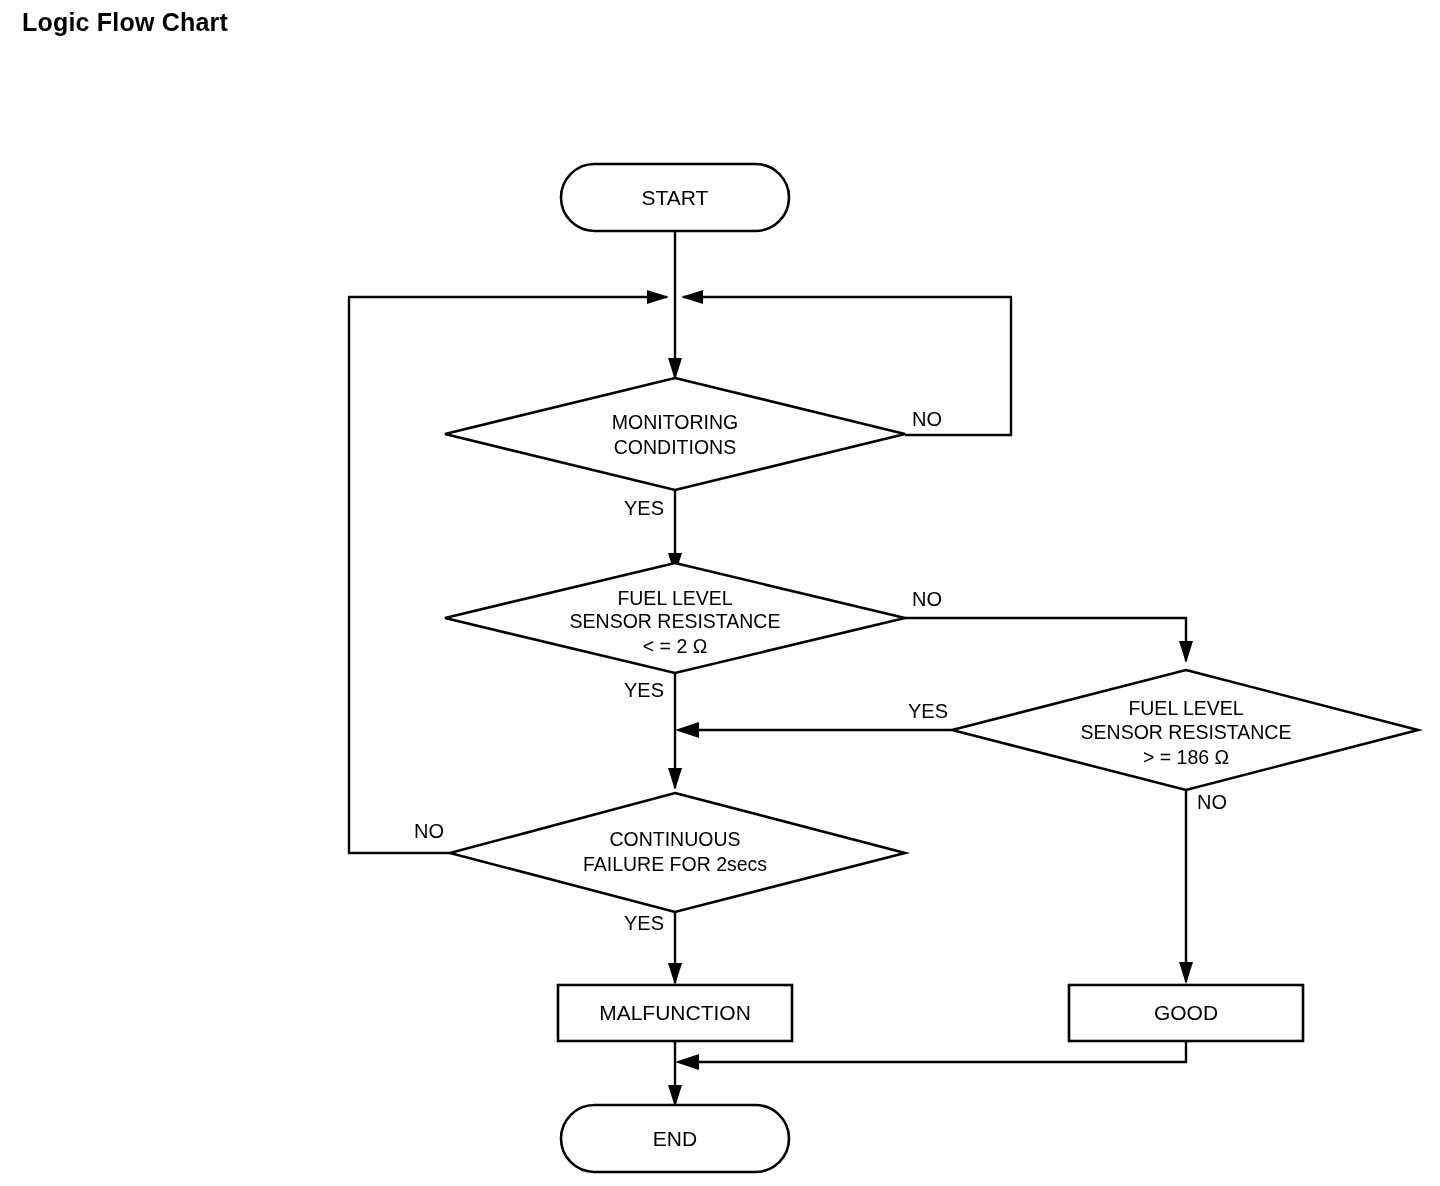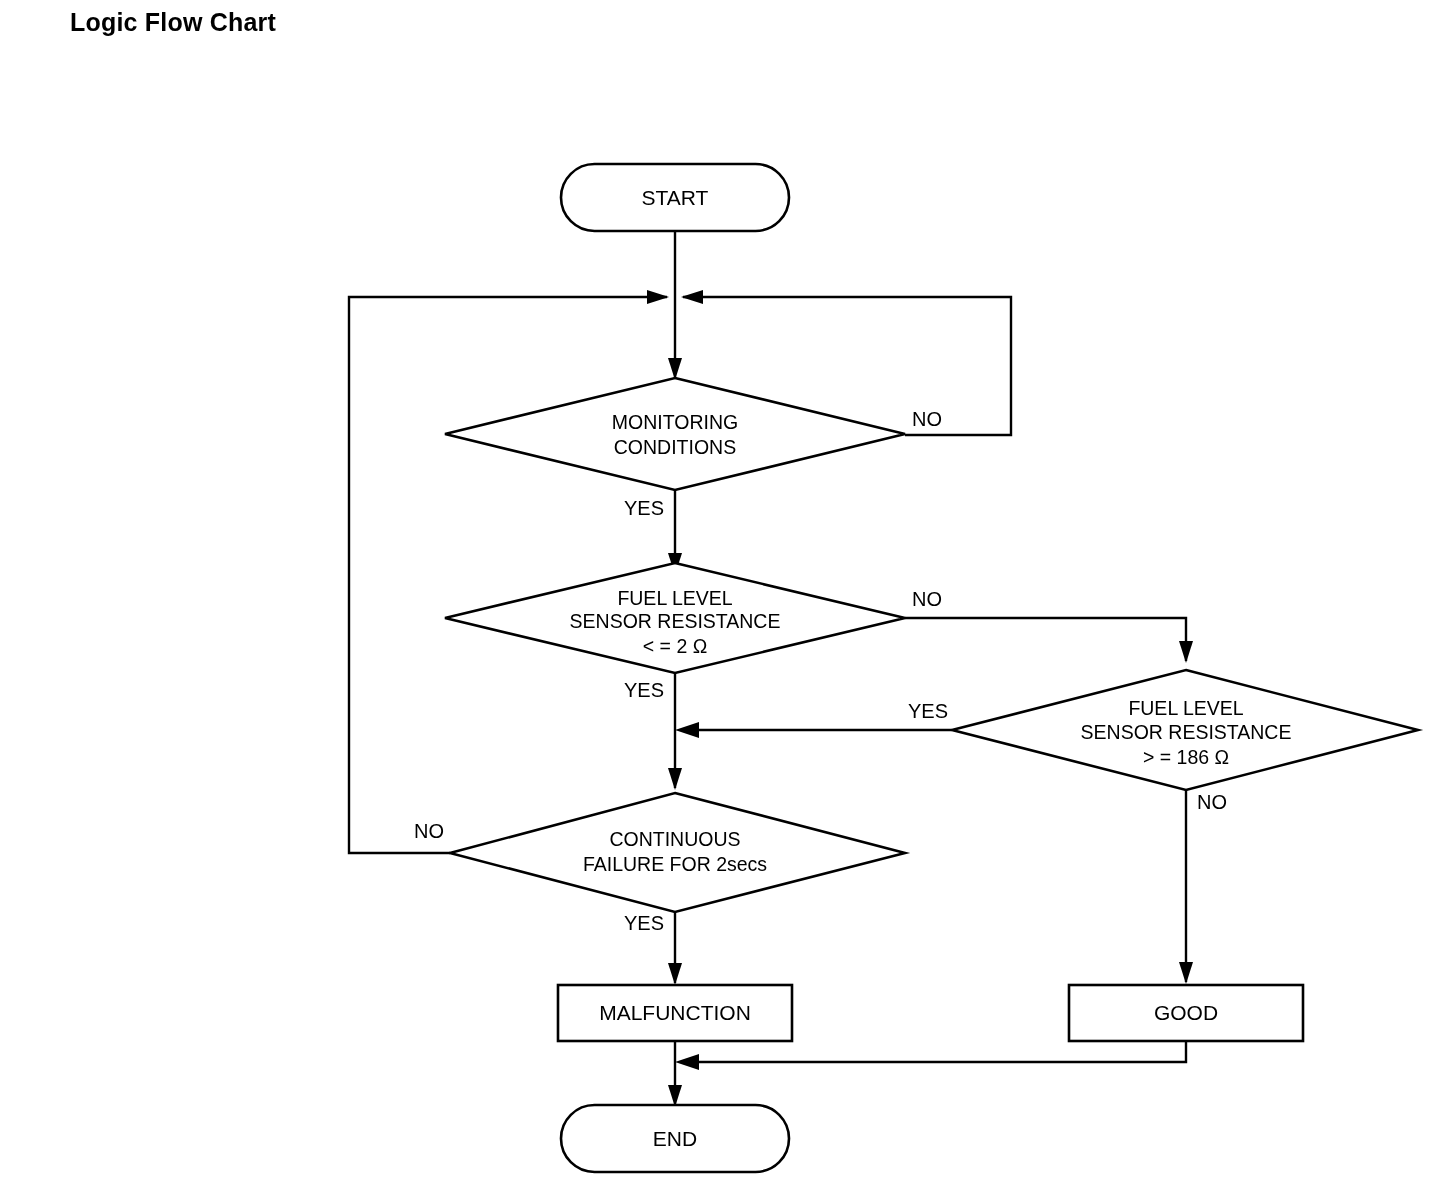--- a/index.html
+++ b/index.html
@@ -16,21 +16,20 @@
   }
   #page-title {
     position: absolute;
     left: 22px;
     top: 8px;
     font-size: 25px;
     font-weight: bold;
     color: #000000;
     letter-spacing: 0.2px;
     white-space: nowrap;
-    margin-left: 48px;
   }
   #flow-canvas {
     position: absolute;
     left: 0;
     top: 0;
     width: 1440px;
     height: 1186px;
   }
   .shape-outline {
     fill: #ffffff;

